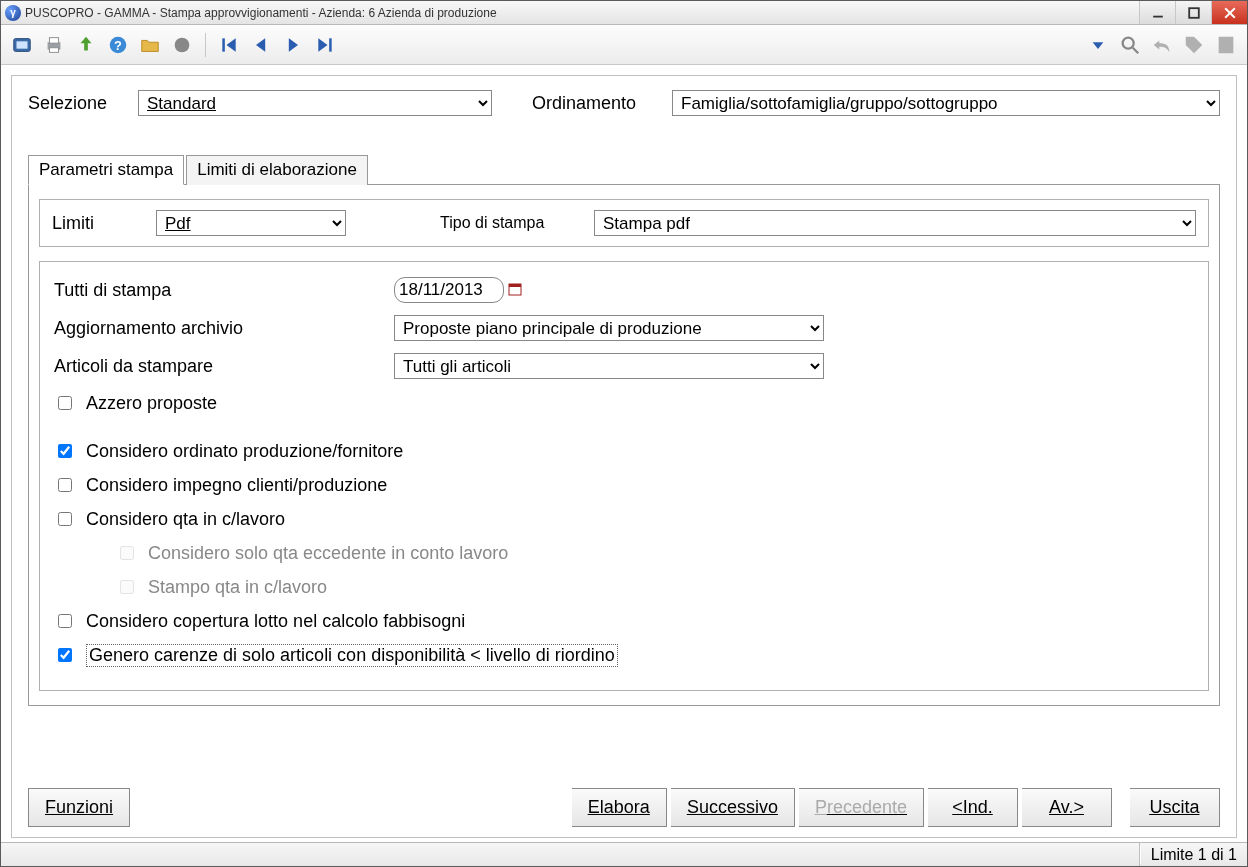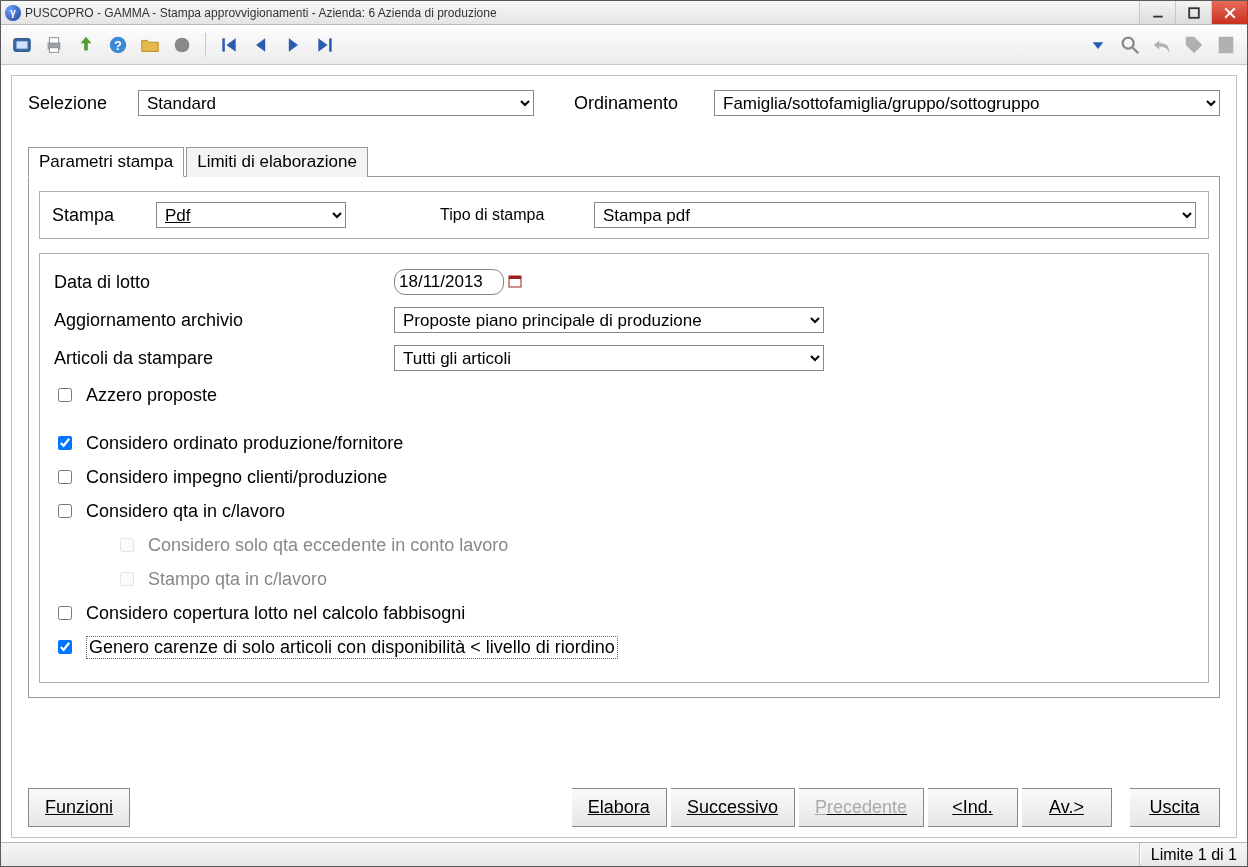--- a/index.html
+++ b/index.html
@@ -74,24 +74,24 @@
     display: flex;
     flex-direction: column;
   }
   .outer-panel {
     border: 1px solid #c0c0c0;
     padding: 14px 16px 10px 16px;
     flex: 1;
     display: flex;
     flex-direction: column;
   }
-  .row { display: flex; align-items: center; margin-bottom: 0; gap: 10px;}
+  .row { display: flex; align-items: center; margin-bottom: 8px; gap: 10px;}
   .lbl { font-size: 18px; }
   .top-row .lbl1{width:100px;}
-  .top-row .sel1{width:396px;}
+  .top-row .sel1{width:354px;text-decoration:underline;}
   .top-row .lbl2{margin-left:30px;width:130px;}
   .top-row .sel2{flex:1;}
 
   select, input[type=text] {
     font-family: Arial;
     font-size: 17px;
     padding: 1px 4px;
     border: 1px solid #888;
     background: #fff;
     height: 26px;
@@ -316,34 +316,34 @@
       </div>
 
       <div class="tabs-region">
         <div class="tabs">
           <div class="tab active">Parametri stampa</div>
           <div class="tab">Limiti di elaborazione</div>
         </div>
         <div class="tab-body">
 
           <div class="format-panel">
-            <span class="lbl-f1">Stampa</span>
+            <span class="lbl-f1">Limiti</span>
             <select class="sel-f1">
               <option>Pdf</option>
             </select>
             <span class="lbl-f2">Tipo di stampa</span>
             <select class="sel-f2">
               <option>Stampa pdf</option>
             </select>
           </div>
 
           <div class="params-panel">
 
             <div class="param-row">
-              <span class="param-lbl">Data di lotto</span>
+              <span class="param-lbl">Tutti di stampa</span>
               <input type="text" class="date-input" value="18/11/2013" style="">
               <span class="cal-ico">
                 <svg width="14" height="14" viewBox="0 0 14 14">
                     <rect x="1" y="2" width="12" height="11" fill="#fff" stroke="#a02020"></rect>
                     <rect x="1" y="2" width="12" height="3" fill="#a02020"></rect>
                   </svg>
               </span>
             </div>
 
             <div class="param-row">

